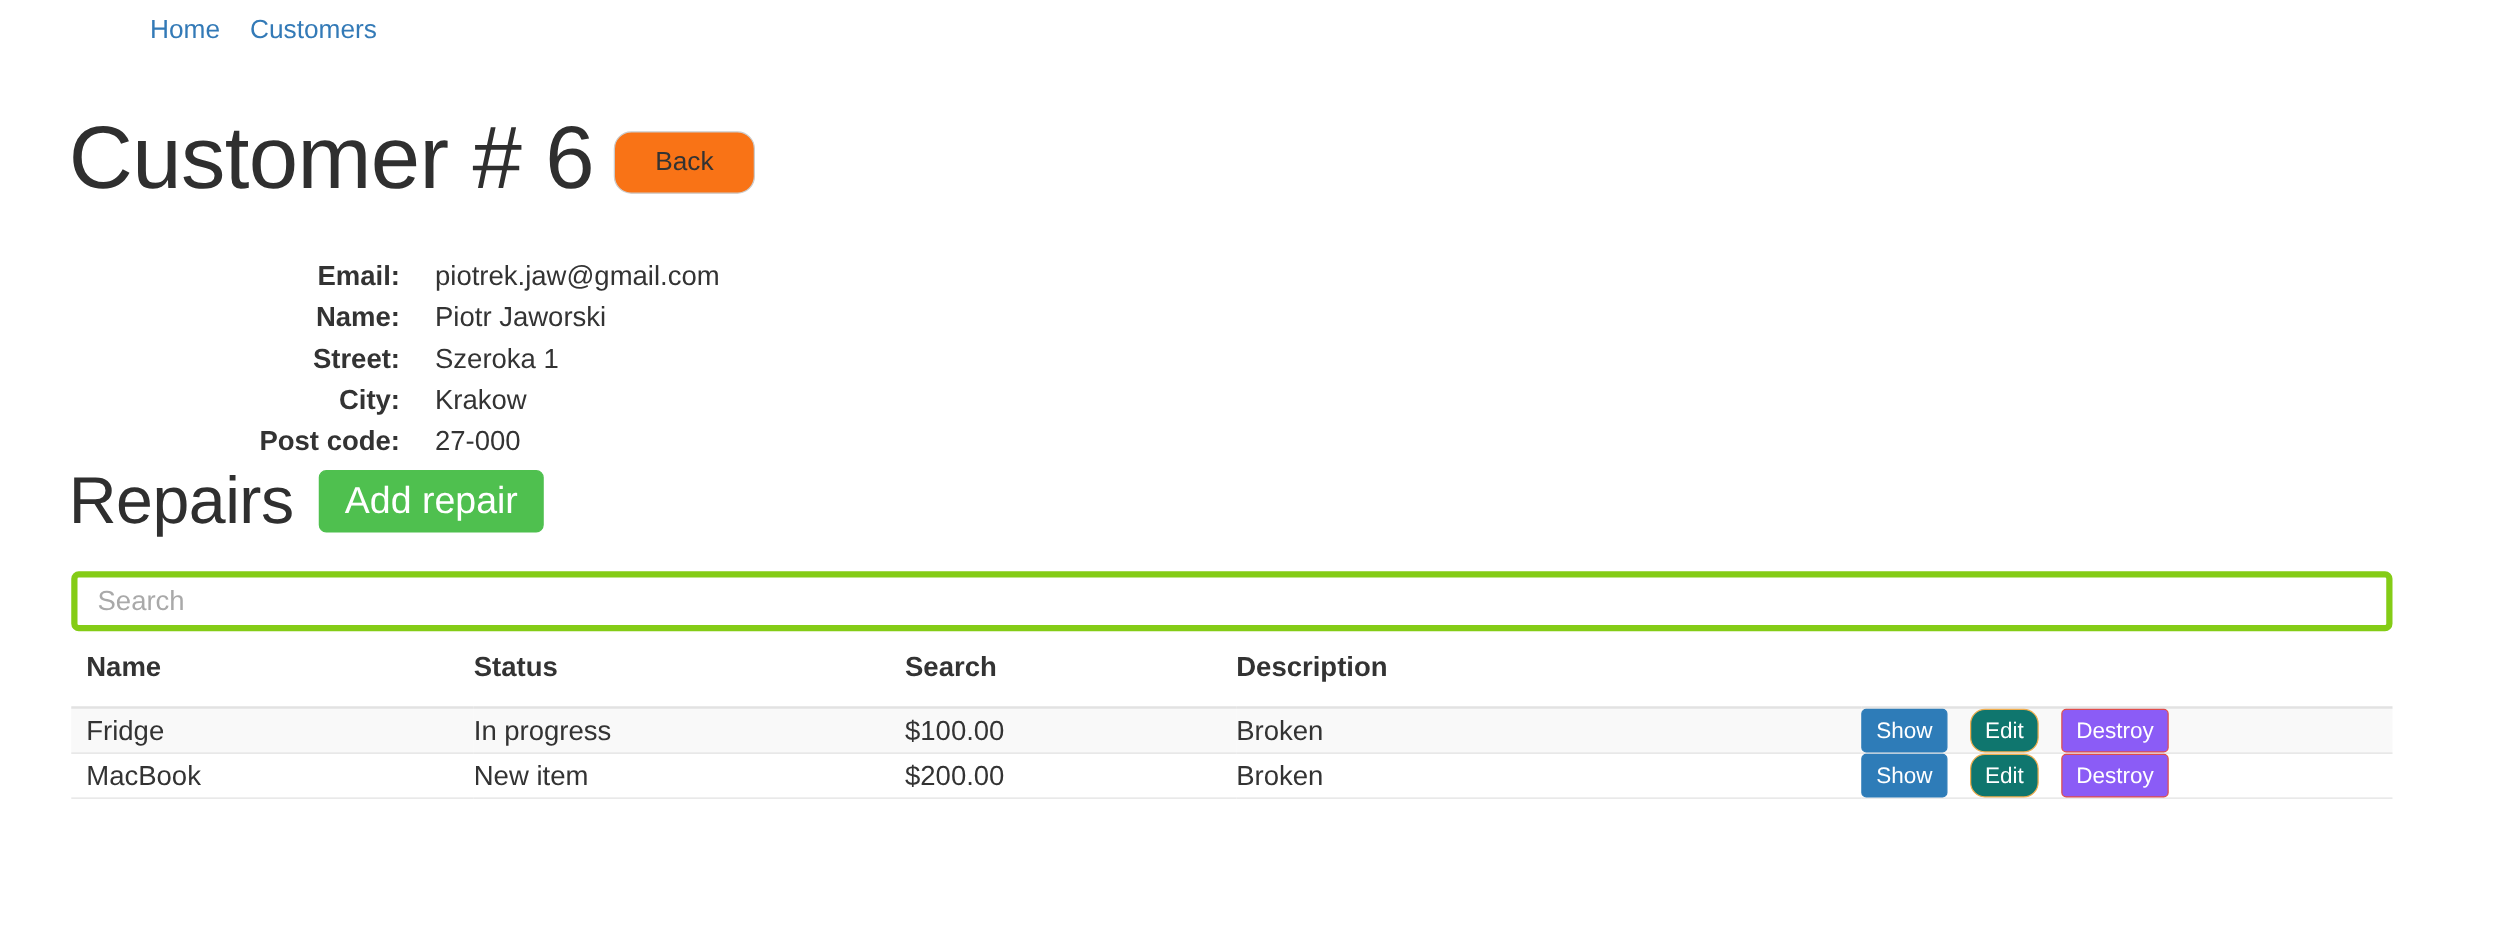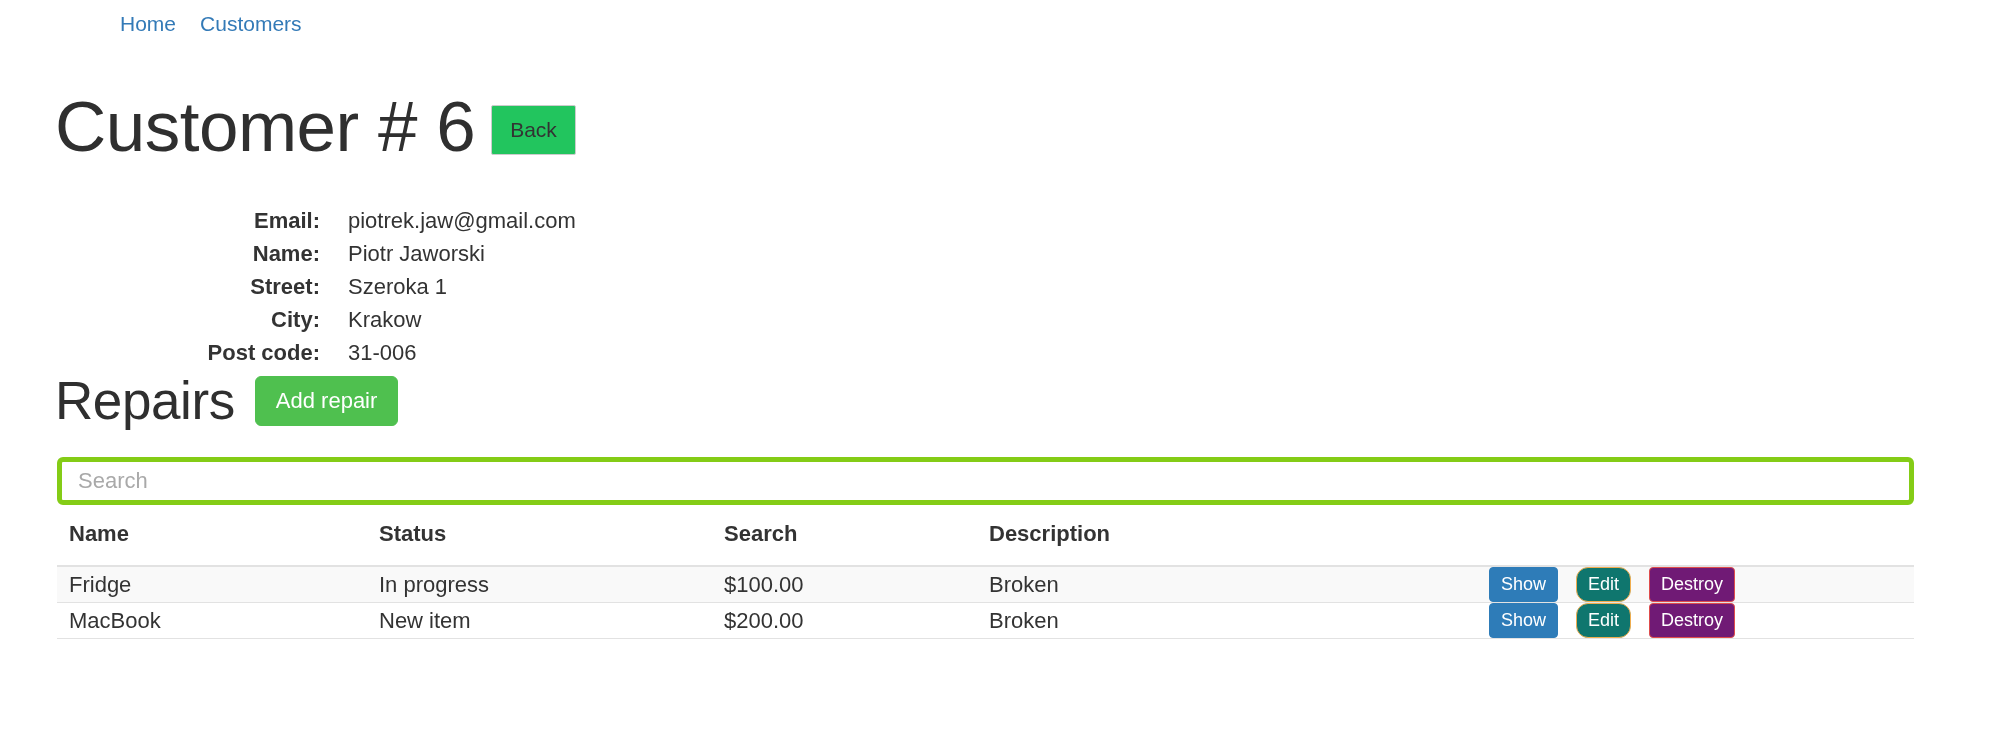--- a/index.html
+++ b/index.html
@@ -64,25 +64,25 @@
     white-space: nowrap;
     cursor: pointer;
     text-decoration: none;
     user-select: none;
   }
   .btn-back {
     margin-left: 16px;
     margin-top: 6px;
     font-size: 21px;
     line-height: 24px;
-    padding: 12px 18px;
-    color: #333333;
-    background: #22c55e;
+    padding: 12px 32px;
+    color: #333333;
+    background: #f97316;
     border: 1px solid #cccccc;
-    border-radius: 2px;
+    border-radius: 14px;
   }
 
   
   .dl-horizontal {
     position: absolute;
     left: 0;
     top: 182px;
     width: 1000px;
     font-size: 22px;
     line-height: 33px;
@@ -118,21 +118,21 @@
   .repairs-title {
     font-size: 53px;
     line-height: 60px;
     font-weight: 400;
     color: #2f2f2f;
     margin: 0;
     letter-spacing: -0.4px;
   }
   .btn-add-repair {
     margin-left: 20px;
-    font-size: 22px;
+    font-size: 30px;
     line-height: 24px;
     padding: 12px 20px;
     color: #ffffff;
     background: #4fc04f;
     border: 1px solid #4fc04f;
     border-radius: 6px;
     font-weight: 400;
   }
 
   
@@ -210,21 +210,21 @@
   .btn-show {
     background: #2e7cb8;
     border-color: #2e7cb8;
   }
   .btn-edit {
     background: #0f766e;
     border-color: #f0ad4e;
     border-radius: 12px;
   }
   .btn-destroy {
-    background: #701a75;
+    background: #8b5cf6;
     border-color: #df4c4c;
   }
 </style>
 </head>
 <body>
 
 <div class="page">
 
   <nav class="breadcrumb-nav">
     <a href="#">Home</a><a href="#">Customers</a>
@@ -247,21 +247,21 @@
     <div class="dl-row">
       <dt class="dl-term">Street:</dt>
       <dd class="dl-desc">Szeroka 1</dd>
     </div>
     <div class="dl-row">
       <dt class="dl-term">City:</dt>
       <dd class="dl-desc">Krakow</dd>
     </div>
     <div class="dl-row">
       <dt class="dl-term">Post code:</dt>
-      <dd class="dl-desc">31-006</dd>
+      <dd class="dl-desc">27-000</dd>
     </div>
   </dl>
 
   <div class="repairs-row">
     <h2 class="repairs-title">Repairs</h2>
     <a class="btn btn-add-repair" href="#">Add repair</a>
   </div>
 
   <input class="search-input" type="text" placeholder="Search" style="">
 

